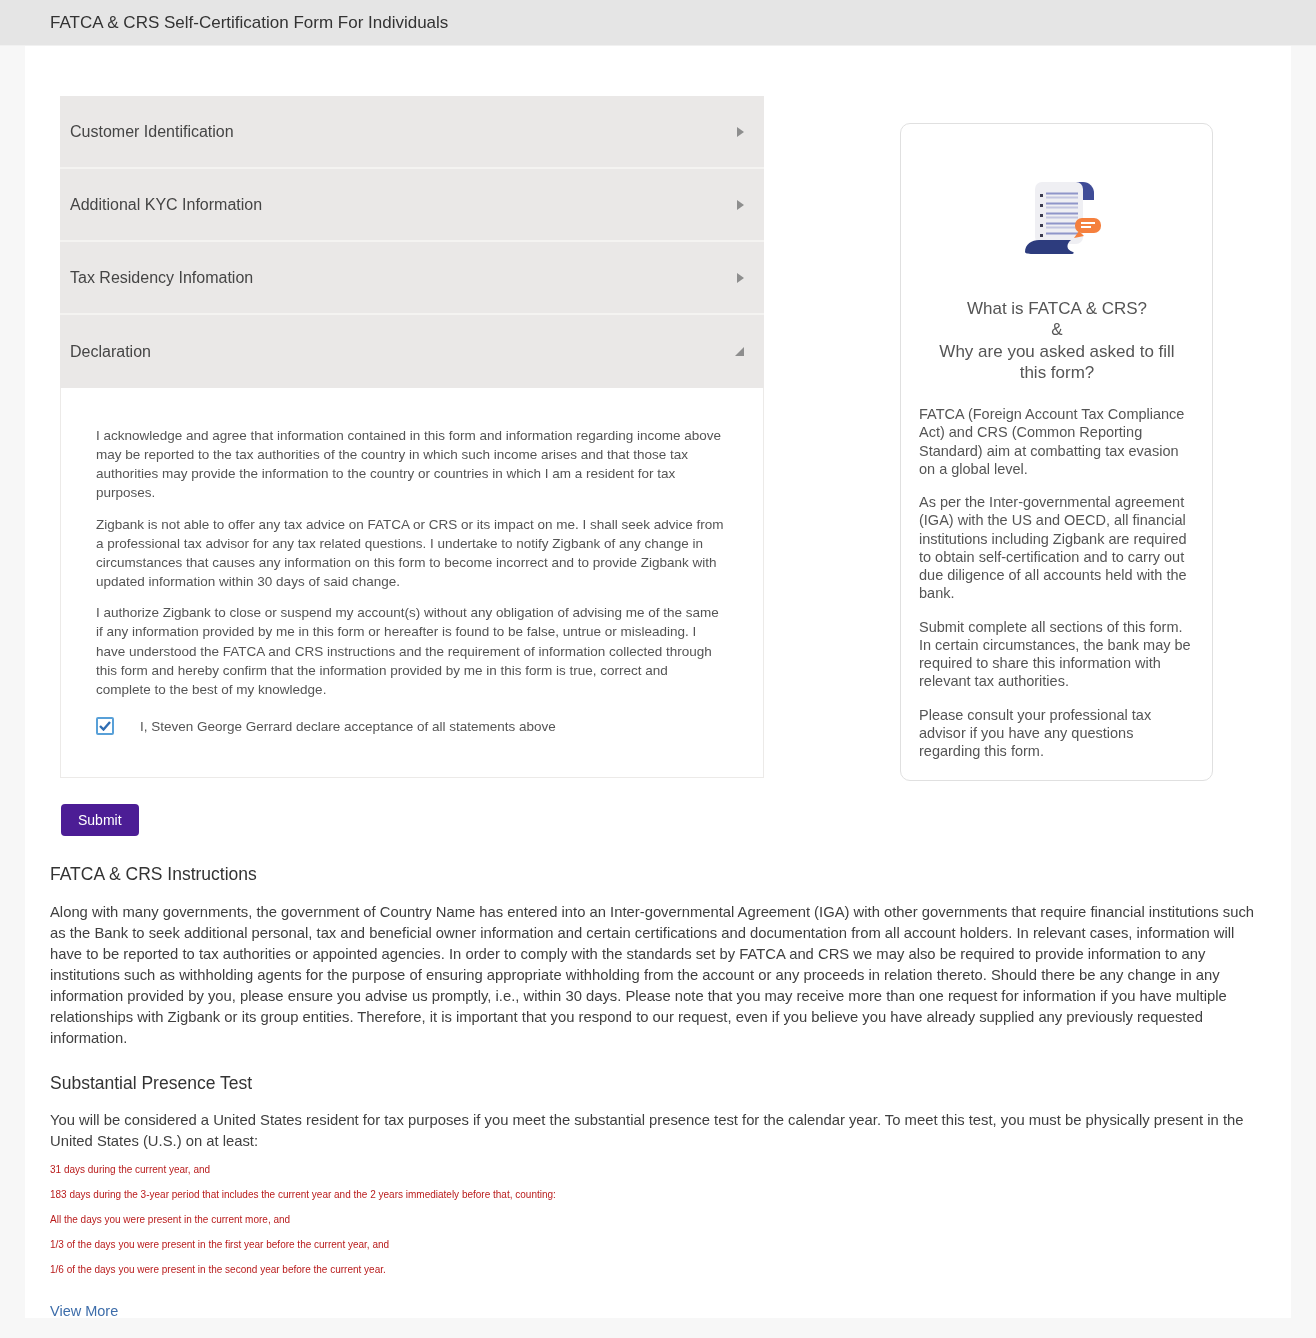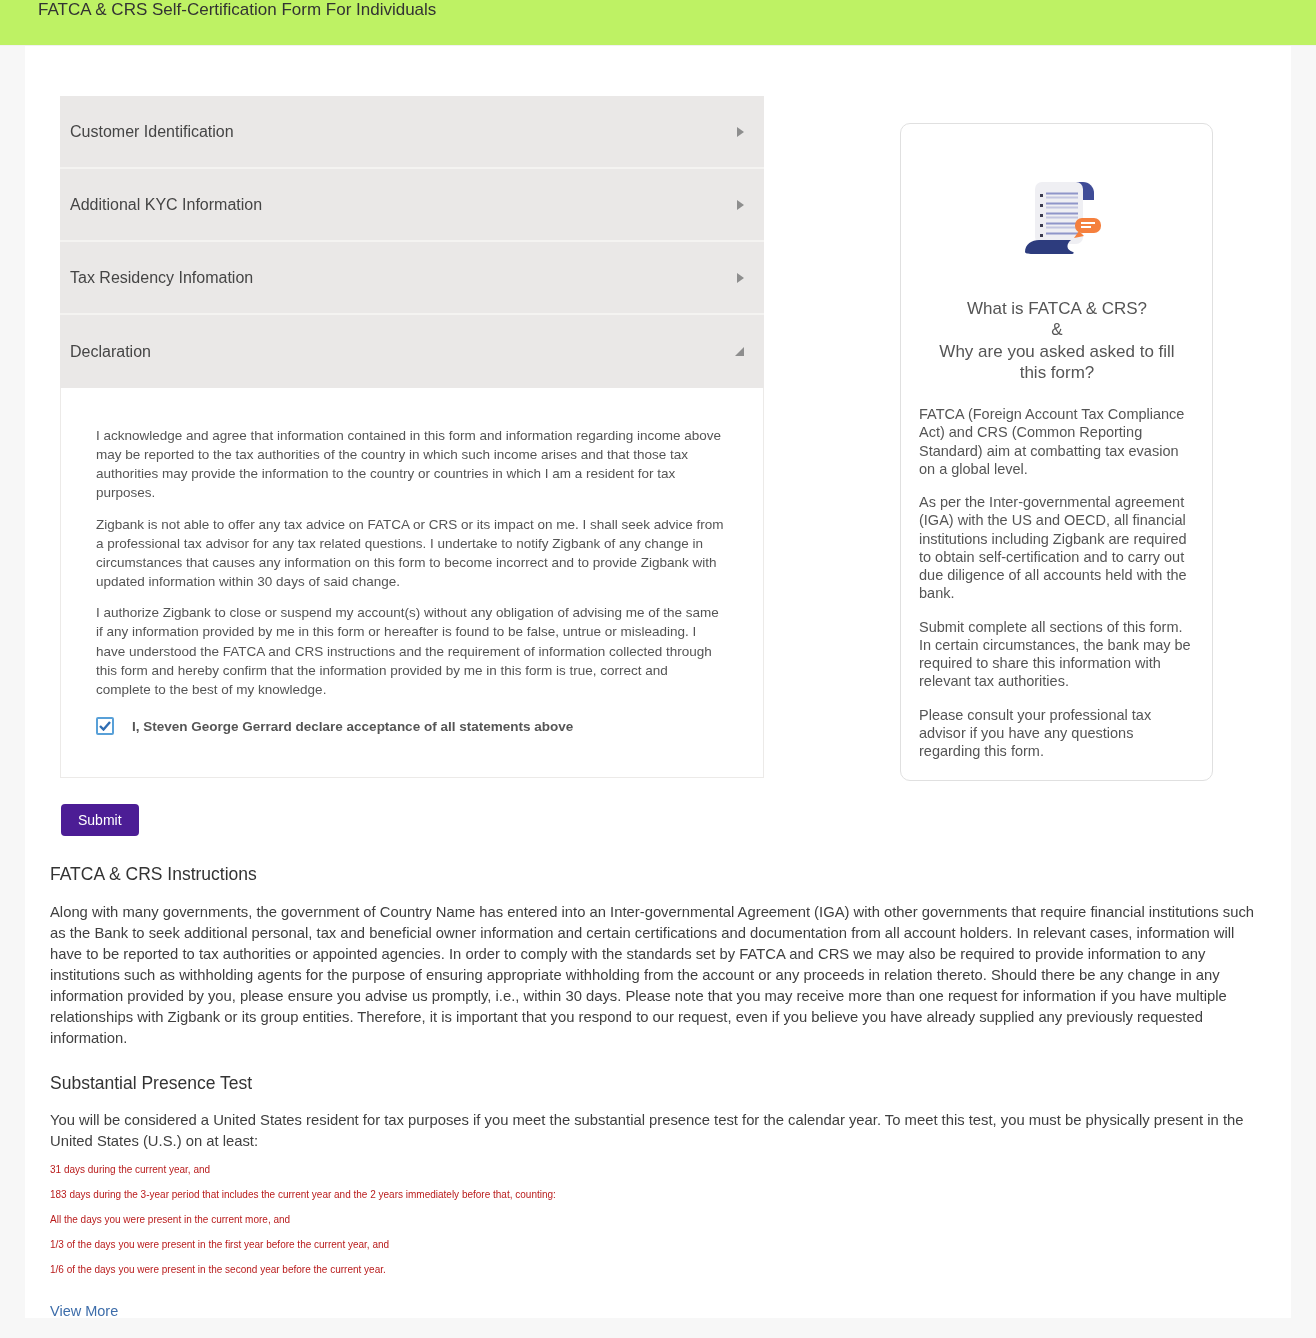--- a/index.html
+++ b/index.html
@@ -5,22 +5,22 @@
   * { box-sizing: border-box; }
   html, body { margin:0; padding:0; }
   body {
     width: 1316px; height: 1338px;
     background: #f7f7f7;
     font-family: "Liberation Sans", sans-serif;
     overflow: hidden;
     color: #555;
   }
   .header {
-    background:#bef264; height:46px; display:flex; 
-    padding-left:38px; border-bottom:1px solid #f1f1f1;
+    background:#e5e5e5; height:46px; display:flex; align-items:center;
+    padding-left:50px; border-bottom:1px solid #f1f1f1;
   }
   .page-title { font-size:17px; color:#333; }
   .main {
     position:relative; margin:0 25px; background:#fff;
     height:1272px; overflow:hidden;
   }
   .content-left { margin:50px 0 0 35px; width:704px; }
   .accordion { background:#eae8e7; }
   .acc-header {
     height:73px; display:flex; align-items:center; justify-content:space-between;
@@ -44,21 +44,21 @@
   .acc-body p {
     font-size:13.5px; color:#555; line-height:1.42;
     margin:0 0 12px 0;
   }
   .check-row { display:flex; align-items:center; margin-top:18px; }
   .checkbox {
     width:18px; height:18px; border:2px solid #58a0d8; border-radius:2px;
     background:#fff; display:flex; align-items:center; justify-content:center;
     flex:0 0 auto; cursor:pointer;
   }
-  .check-label { font-size:13.5px; color:#555; margin-left:18px; cursor:pointer;font-weight:bold; }
+  .check-label { font-size:13.5px; color:#555; margin-left:26px; cursor:pointer; }
   .submit-btn {
     margin:26px 0 0 36px; background:#4c1d95; color:#fff; border:none;
     border-radius:4px; font-size:14px; padding:8px 17px; cursor:pointer;
     font-family:"Liberation Sans", sans-serif;
   }
   .info-card {
     position:absolute; left:875px; top:77px; width:313px; height:658px;
     border:1px solid #e0e0e0; border-radius:10px; background:#fff;
     padding:52px 17px 0 18px;
   }

